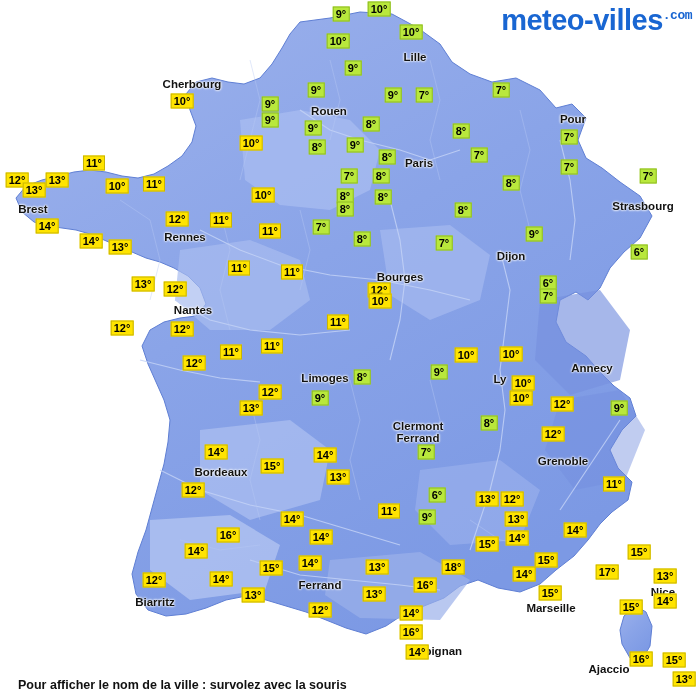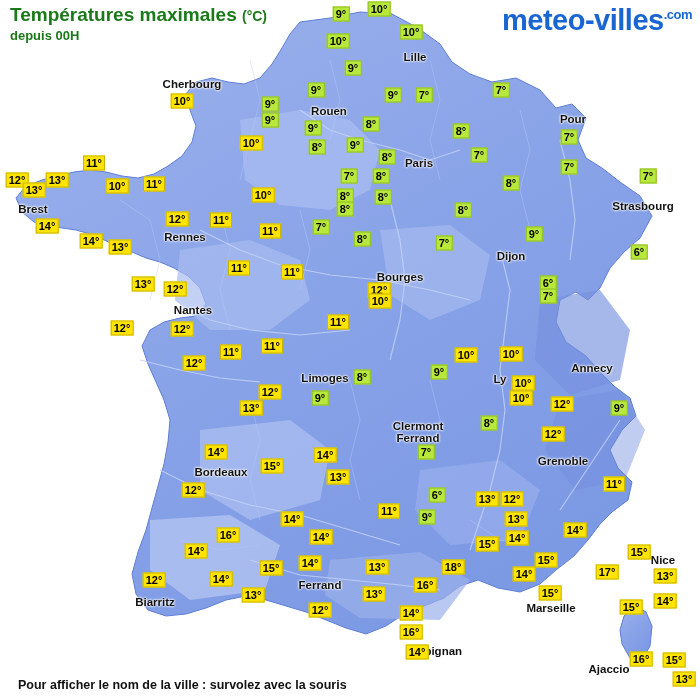--- a/index.html
+++ b/index.html
@@ -70,20 +70,21 @@
     font-weight: bold;
     color: #1966d2;
     letter-spacing: -0.5px;
     text-shadow: 1px 1px 0 #ffffff;
     white-space: nowrap;
   }
   #logo .dotcom {
     font-size: 13px;
     color: #1966d2;
     vertical-align: super;
+    font-family: Liberation Mono, monospace;
   }
 
   #datestamp {
     position: absolute;
     right: 6px;
     top: 48px;
     z-index: 40;
     background: #dfe7f5;
     border: 1px solid #6b86b5;
     color: #11275c;
@@ -204,27 +205,20 @@
         <path d="M300 210 L310 250 L300 290"></path>
         <path d="M350 380 L360 420 L350 460 L360 500"></path>
         <path d="M250 400 L260 440 L250 480 L260 520"></path>
         <path d="M430 380 L440 420 L430 460"></path>
         <path d="M180 540 L220 550 L260 545"></path>
         <path d="M470 520 L500 540 L530 545"></path>
       </g>
     </svg>
   </div>
 
-  <div id="title-block">
-    <div id="main-title">
-      <span>Températures maximales</span>
-      <span class="unit">(°C)</span>
-    </div>
-    <div id="subtitle">depuis 00H</div>
-  </div>
 
   <div id="logo">
     <span>meteo-villes</span><span class="dotcom">.com</span>
   </div>
 
 
   <div id="city-layer">
       <div class="city" style="left: 184px; top: 84px; padding-left: 16px;">Cherbourg</div>
       <div class="city" style="left: 415px; top: 57px;">Lille</div>
       <div class="city" style="left: 329px; top: 111px;">Rouen</div>
@@ -240,21 +234,21 @@
       <div class="city" style="left: 592px; top: 368px;">Annecy</div>
       <div class="city" style="left: 500px; top: 379px;">Ly</div>
       <div class="city two-line" style="left: 418px; top: 432px;">
         <div>Clermont</div>
         <div>Ferrand</div>
       </div>
       <div class="city" style="left: 563px; top: 461px;">Grenoble</div>
       <div class="city" style="left: 221px; top: 472px;">Bordeaux</div>
       <div class="city" style="left: 320px; top: 585px;">Ferrand</div>
       <div class="city" style="left: 551px; top: 608px;">Marseille</div>
-      <div class="city" style="left: 663px; top: 560px;">Nice</div>
+      <div class="city" style="left: 663px; top: 592px;">Nice</div>
       <div class="city" style="left: 155px; top: 602px;">Biarritz</div>
       <div class="city" style="left: 441px; top: 651px;">rpignan</div>
       <div class="city" style="left: 609px; top: 669px;">Ajaccio</div>
     </div>
   <div id="temp-layer">
       <div class="temp g" style="left: 341px; top: 14px;">9°</div>
       <div class="temp g" style="left: 379px; top: 9px;">10°</div>
       <div class="temp g" style="left: 411px; top: 32px;">10°</div>
       <div class="temp g" style="left: 338px; top: 41px;">10°</div>
       <div class="temp g" style="left: 353px; top: 68px;">9°</div>

